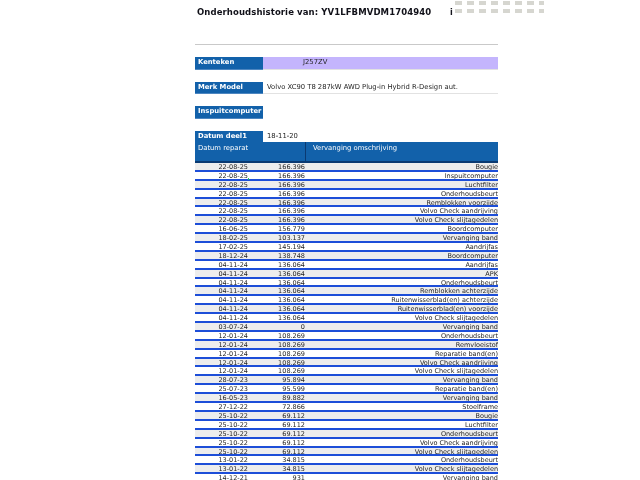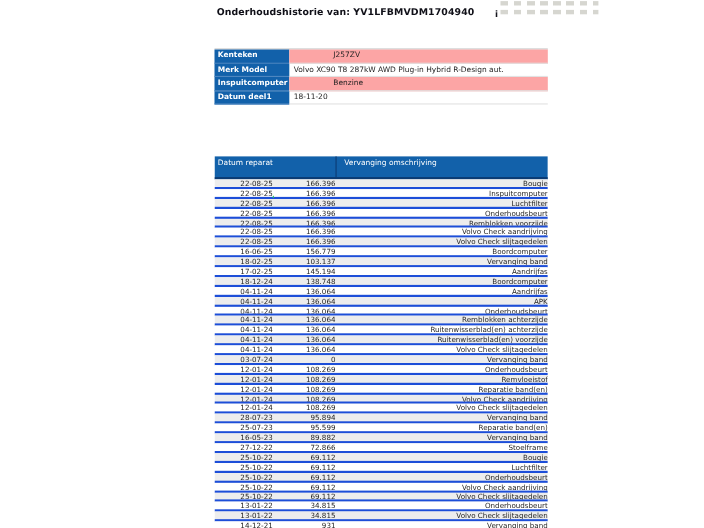--- a/index.html
+++ b/index.html
@@ -13,26 +13,26 @@
 
   
   .dash-strip { position:absolute; left:455px; width:183px; height:4px;
     background:repeating-linear-gradient(90deg,#d6d6d0 0 7px,transparent 7px 12px); }
   #dash1 { top:1px; }
   #dash2 { top:9px; }
   #top-mark { position:absolute; left:450px; top:8px; font-size:8px; color:#16161e; font-weight:bold; }
 
   
   #vehicle-table { position:absolute; left:195px; top:44px; width:303px; border-top:1px solid #c9c9c9; }
-  .v-row { display:flex; height:12.5px; }
+  .v-row { display:flex; height:12.5px;margin-top:12px; }
   .v-label { width:68px; background:#1261aa; color:#ffffff; font-size:6.8px; font-weight:bold;
              line-height:11.5px; padding-left:3px; border-bottom:1px solid #4d86c0; white-space:nowrap; overflow:hidden; }
   .v-value { flex:1; font-size:6.8px; color:#1f1f1f; line-height:11.5px; padding-left:4px;
              border-bottom:1px solid #e2e2e2; white-space:nowrap; overflow:hidden; }
-  .v-row.alt .v-value { background:#fca5a5;padding-left:40px; }
+  .v-row.alt .v-value { background:#c4b5fd;padding-left:40px; }
 
   
   #history-table { position:absolute; left:195px; top:142px; width:303px; height:338px; overflow:hidden; }
   #history-header { display:flex; height:21px; background:#1261aa; border-bottom:2px solid #0a3a72; }
   .h-cell { color:#ffffff; font-size:6.8px; padding-top:2px; white-space:nowrap; overflow:hidden; }
   .h-date { width:53px; padding-left:3px; }
   .h-km   { width:57px; padding-left:6px; border-left:1px solid #22c55e;margin-top:36px; }
   .h-desc { flex:1;     padding-left:7px; border-left:1px solid #0a3a72; }
 
   #history-rows { width:303px; }
@@ -58,21 +58,20 @@
       <div class="v-row alt">
         <div class="v-label">Kenteken</div>
         <div class="v-value">J257ZV</div>
       </div>
       <div class="v-row">
         <div class="v-label">Merk Model</div>
         <div class="v-value">Volvo XC90 T8 287kW AWD Plug-in Hybrid R-Design aut.</div>
       </div>
       <div class="v-row alt">
         <div class="v-label">Inspuitcomputer</div>
-        <div class="v-value">Benzine</div>
       </div>
       <div class="v-row">
         <div class="v-label">Datum deel1</div>
         <div class="v-value">18-11-20</div>
       </div>
     </div>
 
   <div id="history-table">
     <div id="history-header">
       <div class="h-cell h-date">Datum reparatie</div>

